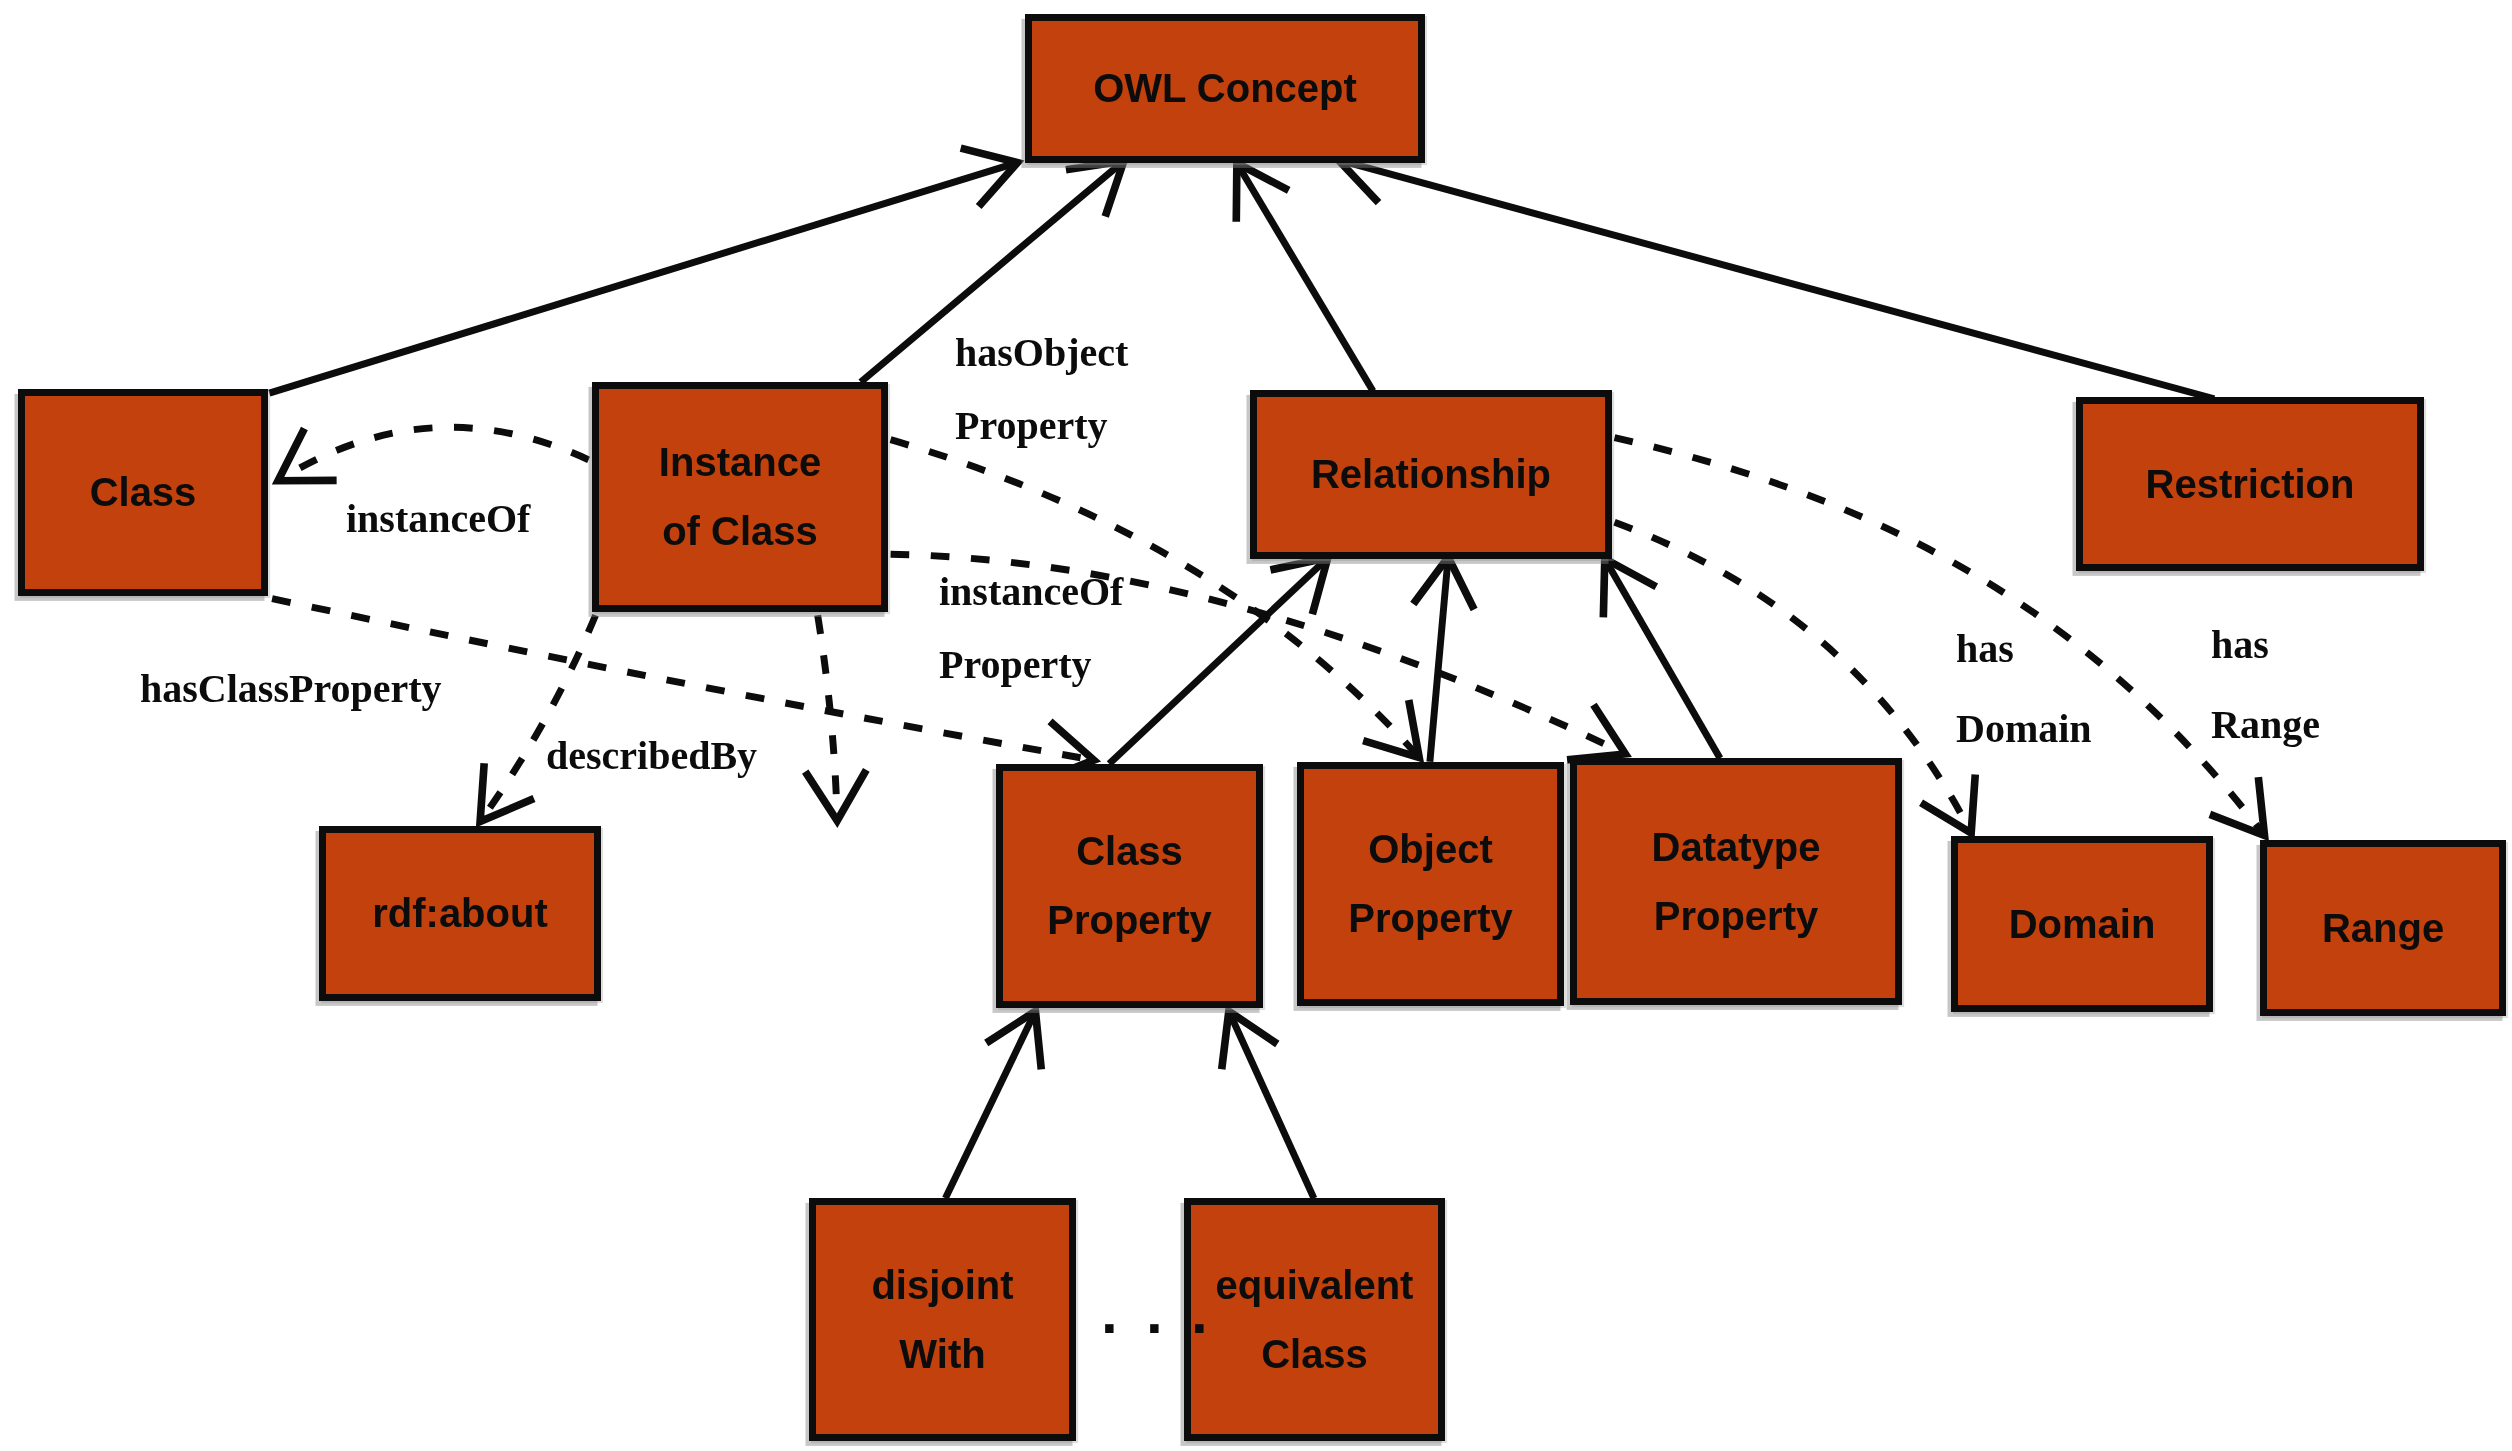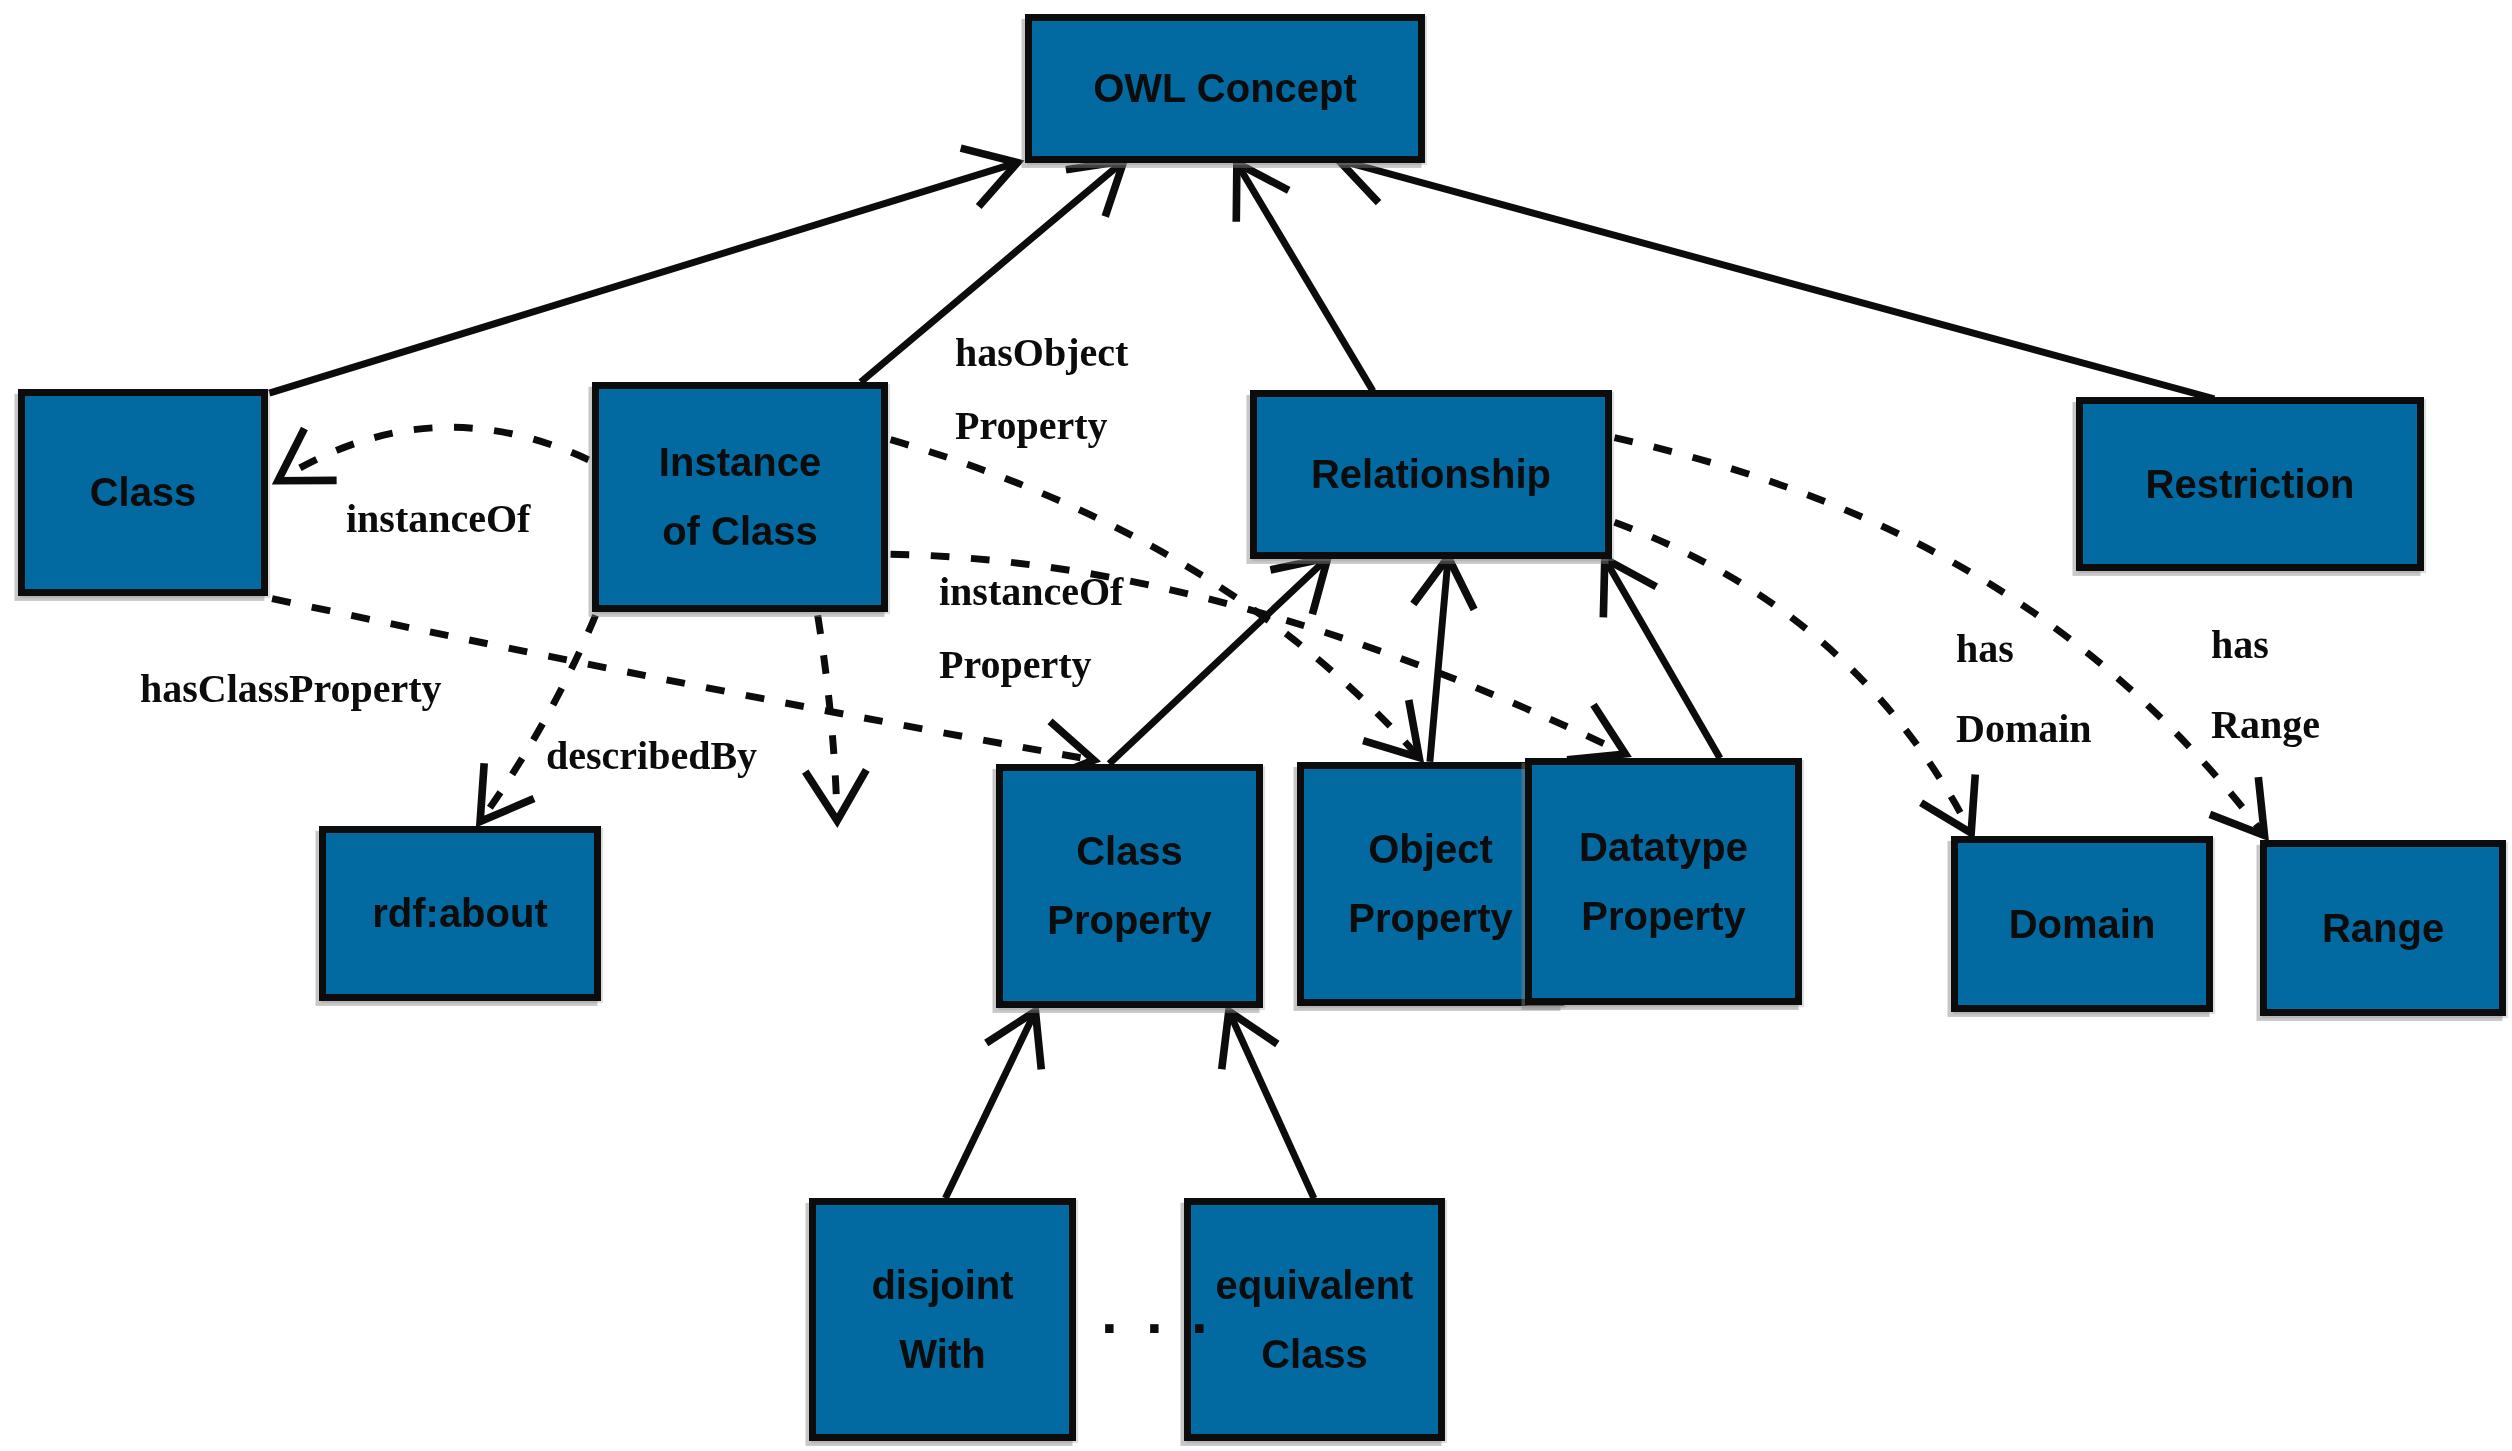--- a/index.html
+++ b/index.html
@@ -29,21 +29,21 @@
   }
   .dashed-edge {
     fill: none;
     stroke: #0c0c0c;
     stroke-width: 10;
     stroke-dasharray: 27 31;
   }
   .node {
     position: absolute;
     box-sizing: border-box;
-    background: #0369a1;
+    background: #c2410c;
     border: 7px solid #0c0c0c;
     box-shadow: -3.5px 4.9px 0 rgba(130,130,130,0.45), 2.1px 2.1px 0 rgba(160,160,160,0.35);
     display: flex;
     flex-direction: column;
     align-items: center;
     justify-content: center;
     text-align: center;
     font-size: 40px;
     font-weight: 700;
     line-height: 69px;
@@ -131,21 +131,21 @@
   <div class="node" style="left:996px; top:764px; width:267px; height:244px;">
     <span>Class</span>
     <span>Property</span>
   </div>
 
   <div class="node" style="left:1297px; top:762px; width:267px; height:244px;">
     <span>Object</span>
     <span>Property</span>
   </div>
 
-  <div class="node" style="left:1525px; top:758px; width:277px; height:247px;">
+  <div class="node" style="left:1570px; top:758px; width:332px; height:247px;">
     <span>Datatype</span>
     <span>Property</span>
   </div>
 
   <div class="node" style="left:1951px; top:836px; width:262px; height:176px;">
     <span>Domain</span>
   </div>
 
   <div class="node" style="left:2260px; top:840px; width:246px; height:176px;">
     <span>Range</span>

